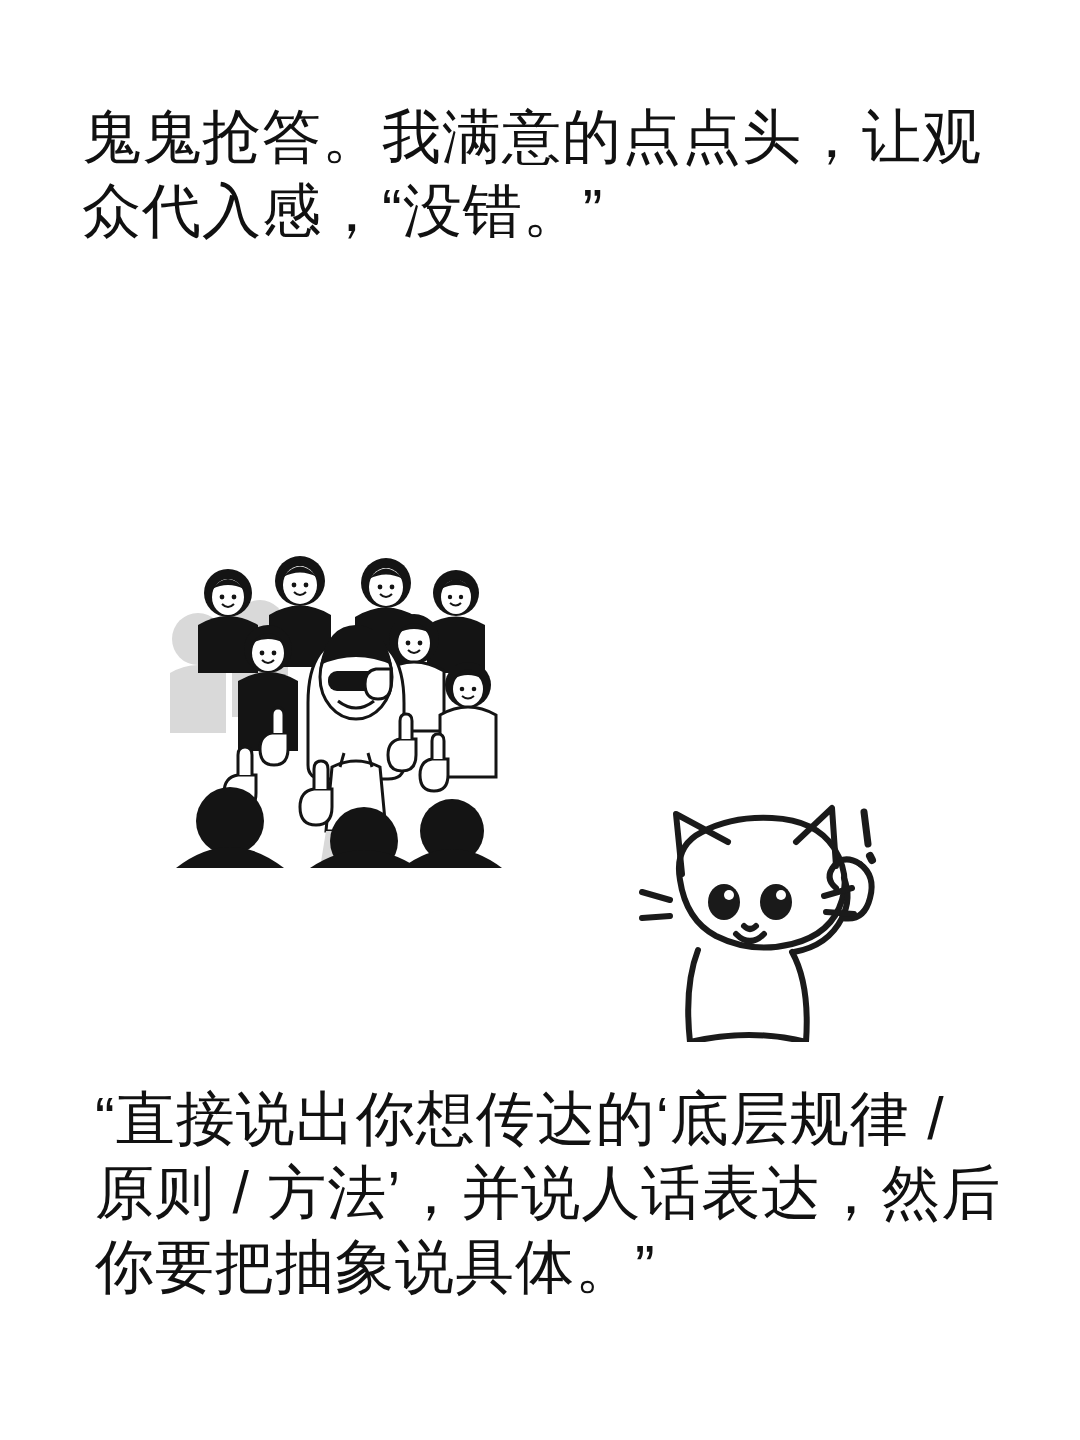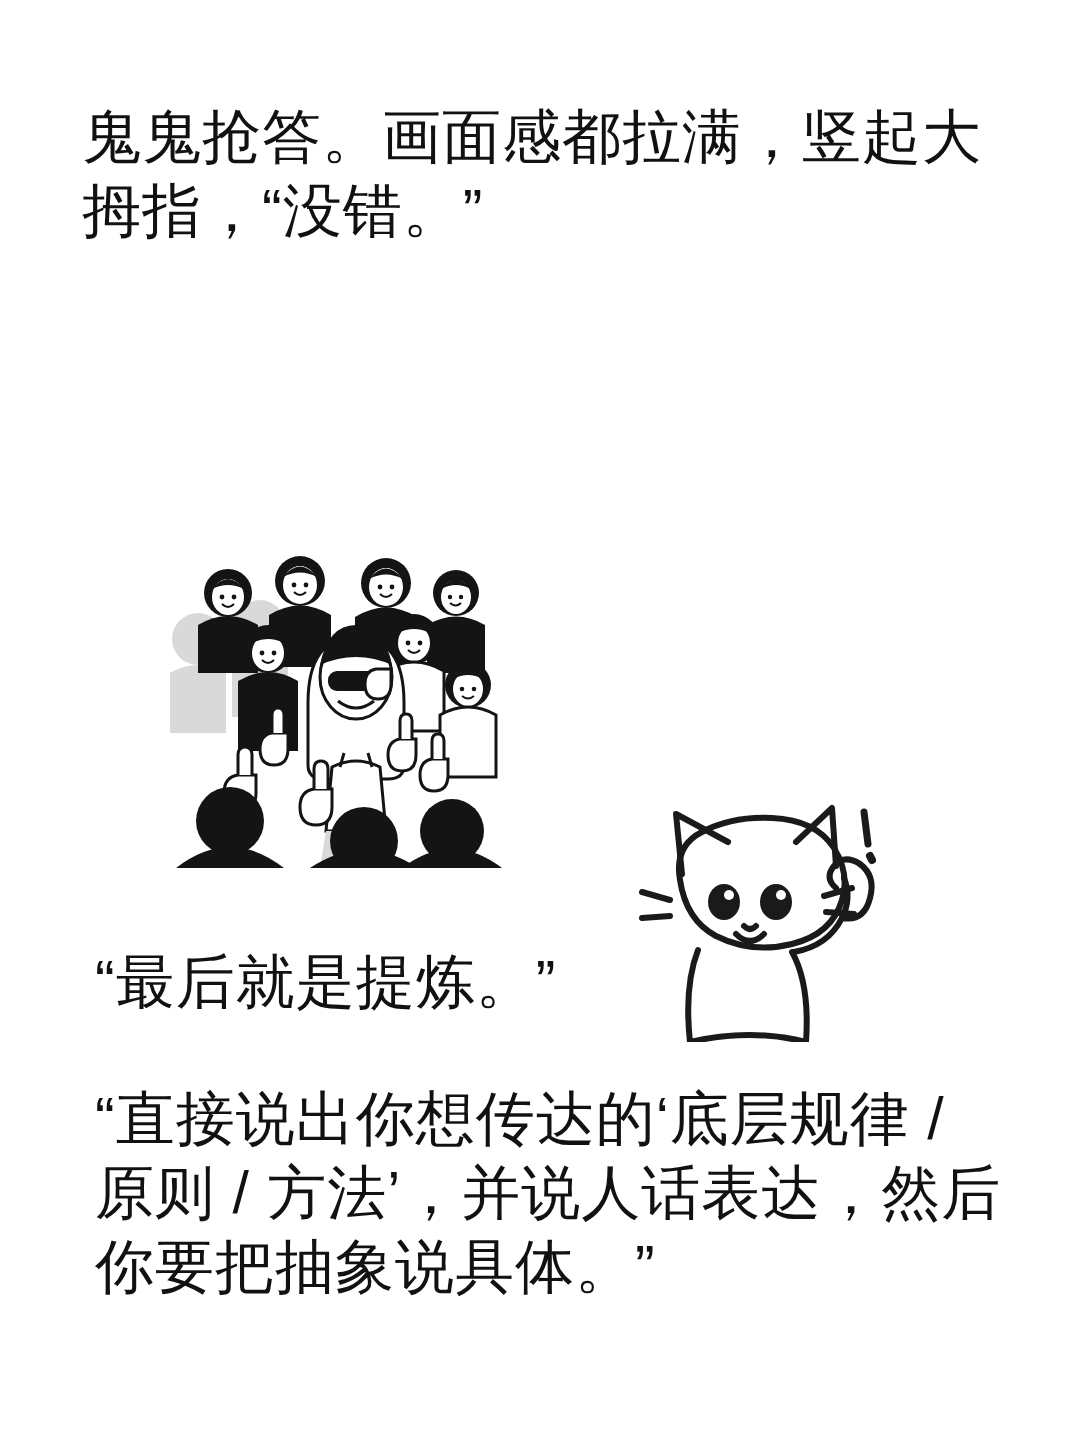--- a/index.html
+++ b/index.html
@@ -62,21 +62,21 @@
     background: #ffffff;
     overflow: hidden;
   }
   .cat svg { display: block; }
 </style>
 </head>
 <body>
 
 <div class="page">
 
-  <div class="para" id="para-1">鬼鬼抢答。画面感都拉满，竖起大拇指，“没错。”</div>
+  <div class="para" id="para-1">鬼鬼抢答。我满意的点点头，让观众代入感，“没错。”</div>
 
 
   <div class="crowd">
     <svg width="352" height="315" viewBox="0 0 352 315" xmlns="http://www.w3.org/2000/svg">
       <rect x="0" y="0" width="352" height="315" fill="#ffffff"></rect>
 
       <g fill="#d9d9d9">
         <circle cx="30" cy="86" r="26"></circle>
         <path d="M2 120 q28 -16 56 0 l0 60 -56 0 z"></path>
         <circle cx="92" cy="72" r="25"></circle>
@@ -219,17 +219,16 @@
         <path d="M34 136 L6 138"></path>
         <path d="M188 116 L216 108"></path>
         <path d="M190 132 L218 134"></path>
 
         <path d="M228 32 L232 64" stroke-width="7"></path>
         <path d="M234 76 L236 80" stroke-width="8"></path>
       </g>
     </svg>
   </div>
 
-  <div class="para" id="para-3">“最后就是提炼。”</div>
 
   <div class="para" id="para-4">“直接说出你想传达的‘底层规律 / 原则 / 方法’，并说人话表达，然后你要把抽象说具体。”</div>
 
 </div>
 
 </body></html>

